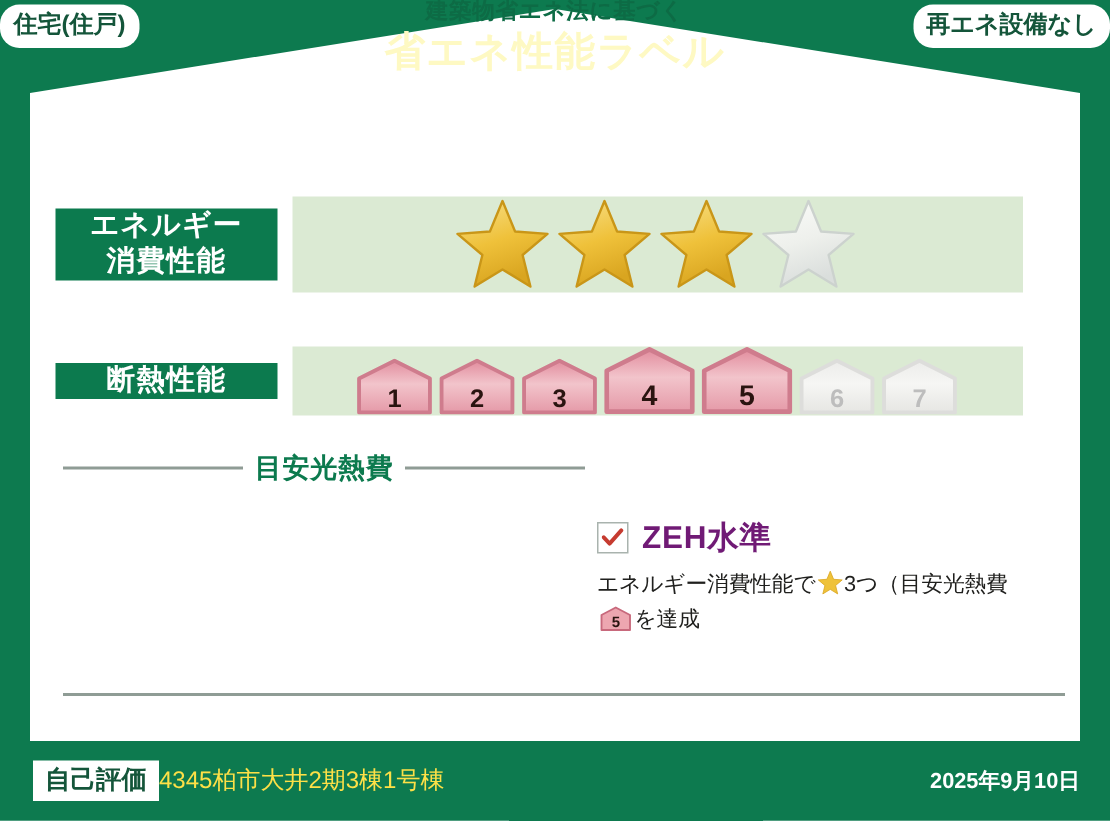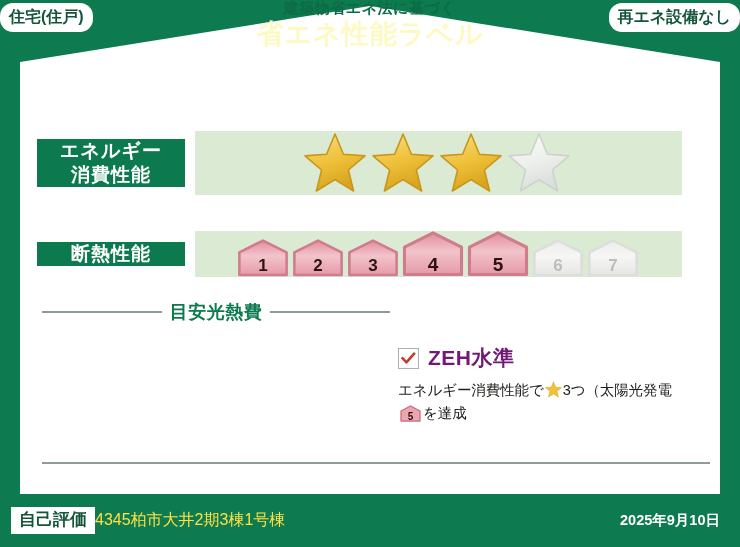--- a/index.html
+++ b/index.html
@@ -121,21 +121,21 @@
     position:absolute;left:0;right:0;bottom:0px;text-align:center;
     font-size:10px;font-weight:bold;color:#2a1410;line-height:1;
   }
 
   
   .footer{
     position:absolute;left:0;bottom:0;width:740px;height:53px;
     background:#0d7a4f;display:flex;align-items:center;
   }
   .self-badge{
-    margin-left:11px;background:#ffffff;color:#14553a;
+    margin-left:22px;background:#ffffff;color:#14553a;
     font-size:17px;font-weight:bold;padding:4px 8px 5px;line-height:1.1;white-space:nowrap;
   }
   .addr{
     margin-left:0;color:#fde047;font-size:16px;white-space:nowrap;letter-spacing:0;
   }
   .date{
     margin-left:auto;margin-right:20px;color:#ffffff;font-size:14.5px;
     font-weight:bold;white-space:nowrap;
   }
 </style>
@@ -303,21 +303,21 @@
         <div class="zeh-head">
           <div class="chk">
             <svg width="15" height="13" viewBox="0 0 15 13">
               <path d="M1.5 6.2 L5.4 10.4 L13.2 1.6" fill="none" stroke="#c63b30" stroke-width="2.6" stroke-linecap="round" stroke-linejoin="round"></path>
             </svg>
           </div>
           <div class="zeh-title">ZEH水準</div>
         </div>
         <div class="zeh-desc"><span>エネルギー消費性能で</span><span class="inline-star"><svg width="17" height="17" viewBox="0 0 64 64">
                 <polygon points="32,3 40.4,23.3 62,24.9 45.4,39 50.6,60 32,48.6 13.4,60 18.6,39 2,24.9 23.6,23.3" fill="#efc239" stroke="#d9a520" stroke-width="2"></polygon>
-              </svg></span><span>3つ（太陽光発電</span><br><span class="inline-house"><svg width="21" height="17" viewBox="0 0 42 34">
+              </svg></span><span>3つ（目安光熱費</span><br><span class="inline-house"><svg width="21" height="17" viewBox="0 0 42 34">
                 <polygon points="21,2 40,12 40,32 2,32 2,12" fill="#eda6b0" stroke="#c8697c" stroke-width="2.5" stroke-linejoin="round"></polygon>
               </svg><span class="ihn">5</span></span><span>を達成</span></div>
       </div>
 
     </div>
   </div>
 
   <div class="footer">
     <div class="self-badge">自己評価</div>
     <div class="addr">4345柏市大井2期3棟1号棟</div>

